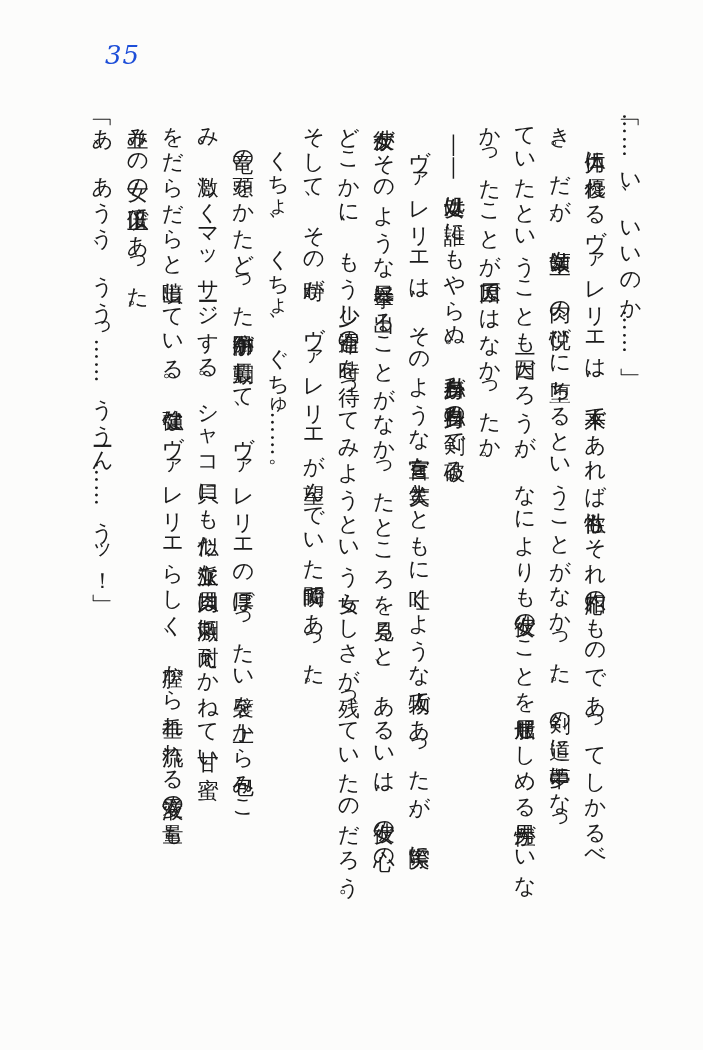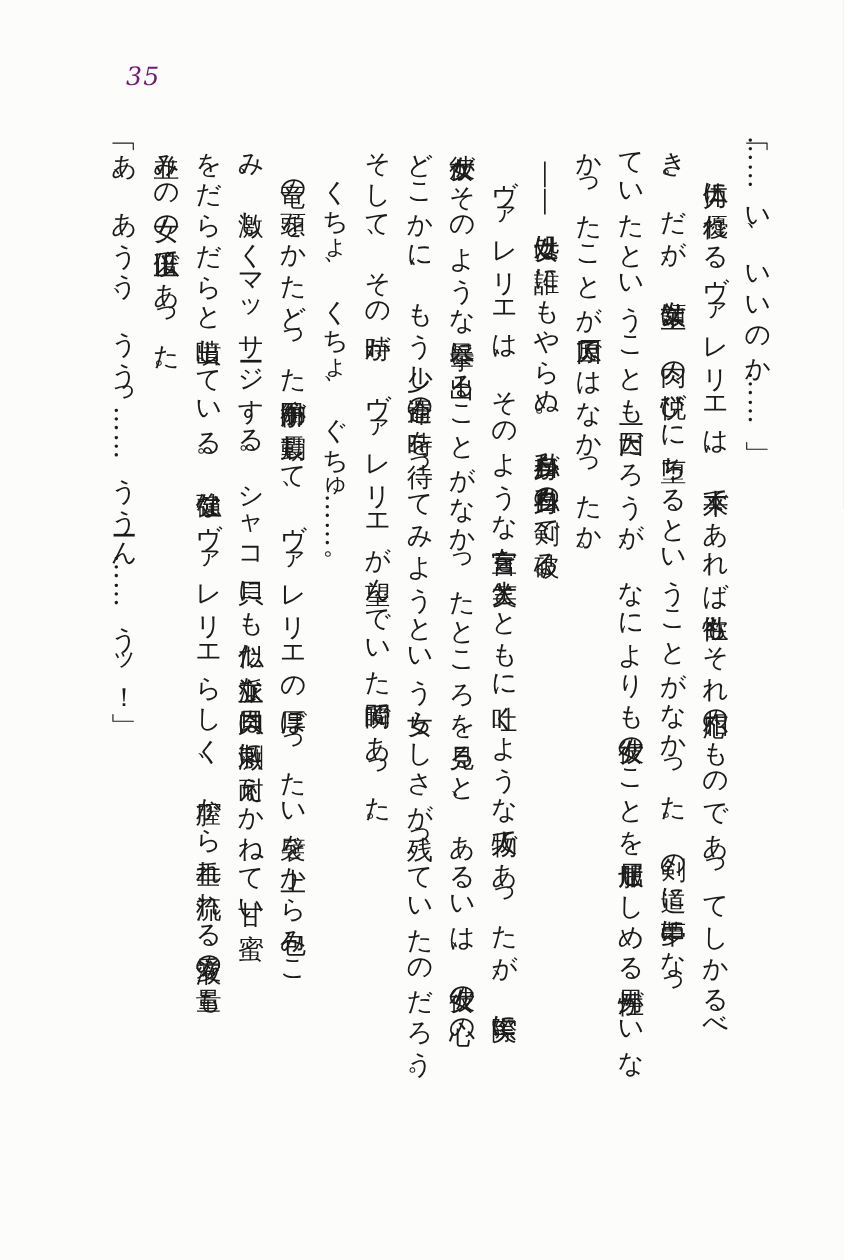--- a/index.html
+++ b/index.html
@@ -11,25 +11,25 @@
     position: relative;
     width: 703px;
     height: 1050px;
     background: #fcfcfb;
     overflow: hidden;
     font-family: "DejaVu Serif", "Liberation Serif", serif;
   }
   .page-number {
     position: absolute;
     left: 105px;
-    top: 52px;
-    font-size: 21px;
+    top: 40px;
+    font-size: 26px;
     font-style: italic;
     letter-spacing: 1px;
-    color: #701a75;
+    color: #1d4ed8;
   }
   .text-block {
     position: absolute;
     top: 112px;
     right: 55px;
     width: 564px;
     height: 870px;
     writing-mode: vertical-rl;
     text-orientation: mixed;
     color: #1b1b1b;

